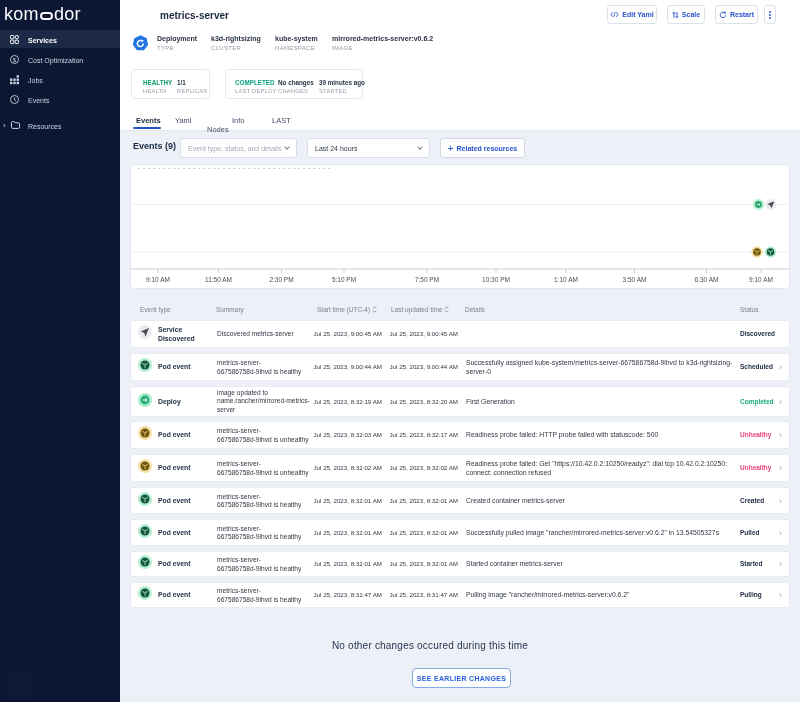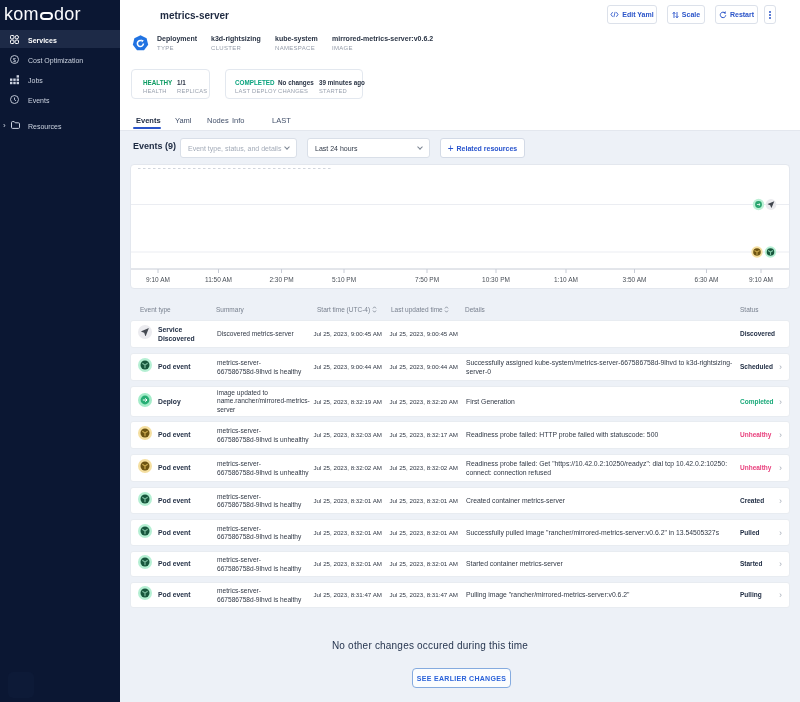--- a/index.html
+++ b/index.html
@@ -169,21 +169,21 @@
   <span class="cv" style="left:9px;color:#0aa37e;">COMPLETED</span>
     <span class="cl" style="left:9px;">LAST DEPLOY</span>
   <span class="cv" style="left:52px;">No changes</span>
     <span class="cl" style="left:52px;">CHANGES</span>
   <span class="cv" style="left:93px;">39 minutes ago</span>
     <span class="cl" style="left:93px;">STARTED</span>
 </div>
 
 <div class="tab" style="left:136px;color:#202c44;font-weight:700;">Events</div>
 <div class="tab" style="left:175px;">Yaml</div>
-<div class="tab" style="left:207px;">Nodes</div>
+<div class="tab" style="left:207px;margin-top:9px;">Nodes</div>
 <div class="tab" style="left:232px;">Info</div>
 <div class="tab" style="left:272px;">LAST</div>
 <div id="tab-underline" class="abs"></div>
 
 <div id="evcount" class="abs">Events (9)</div>
 <div class="sel" style="left:180px;width:117px;color:#a3abb8;">Event type, status, and details<span class="chev"></span></div>
 <div class="sel" style="left:307px;width:123px;color:#2f3847;">Last 24 hours<span class="chev"></span></div>
 <div id="relbtn" class="abs"><span style="font-size:10px;font-weight:400;margin-right:3px;">+</span>Related resources</div>
 
 <div id="chart" class="abs">

